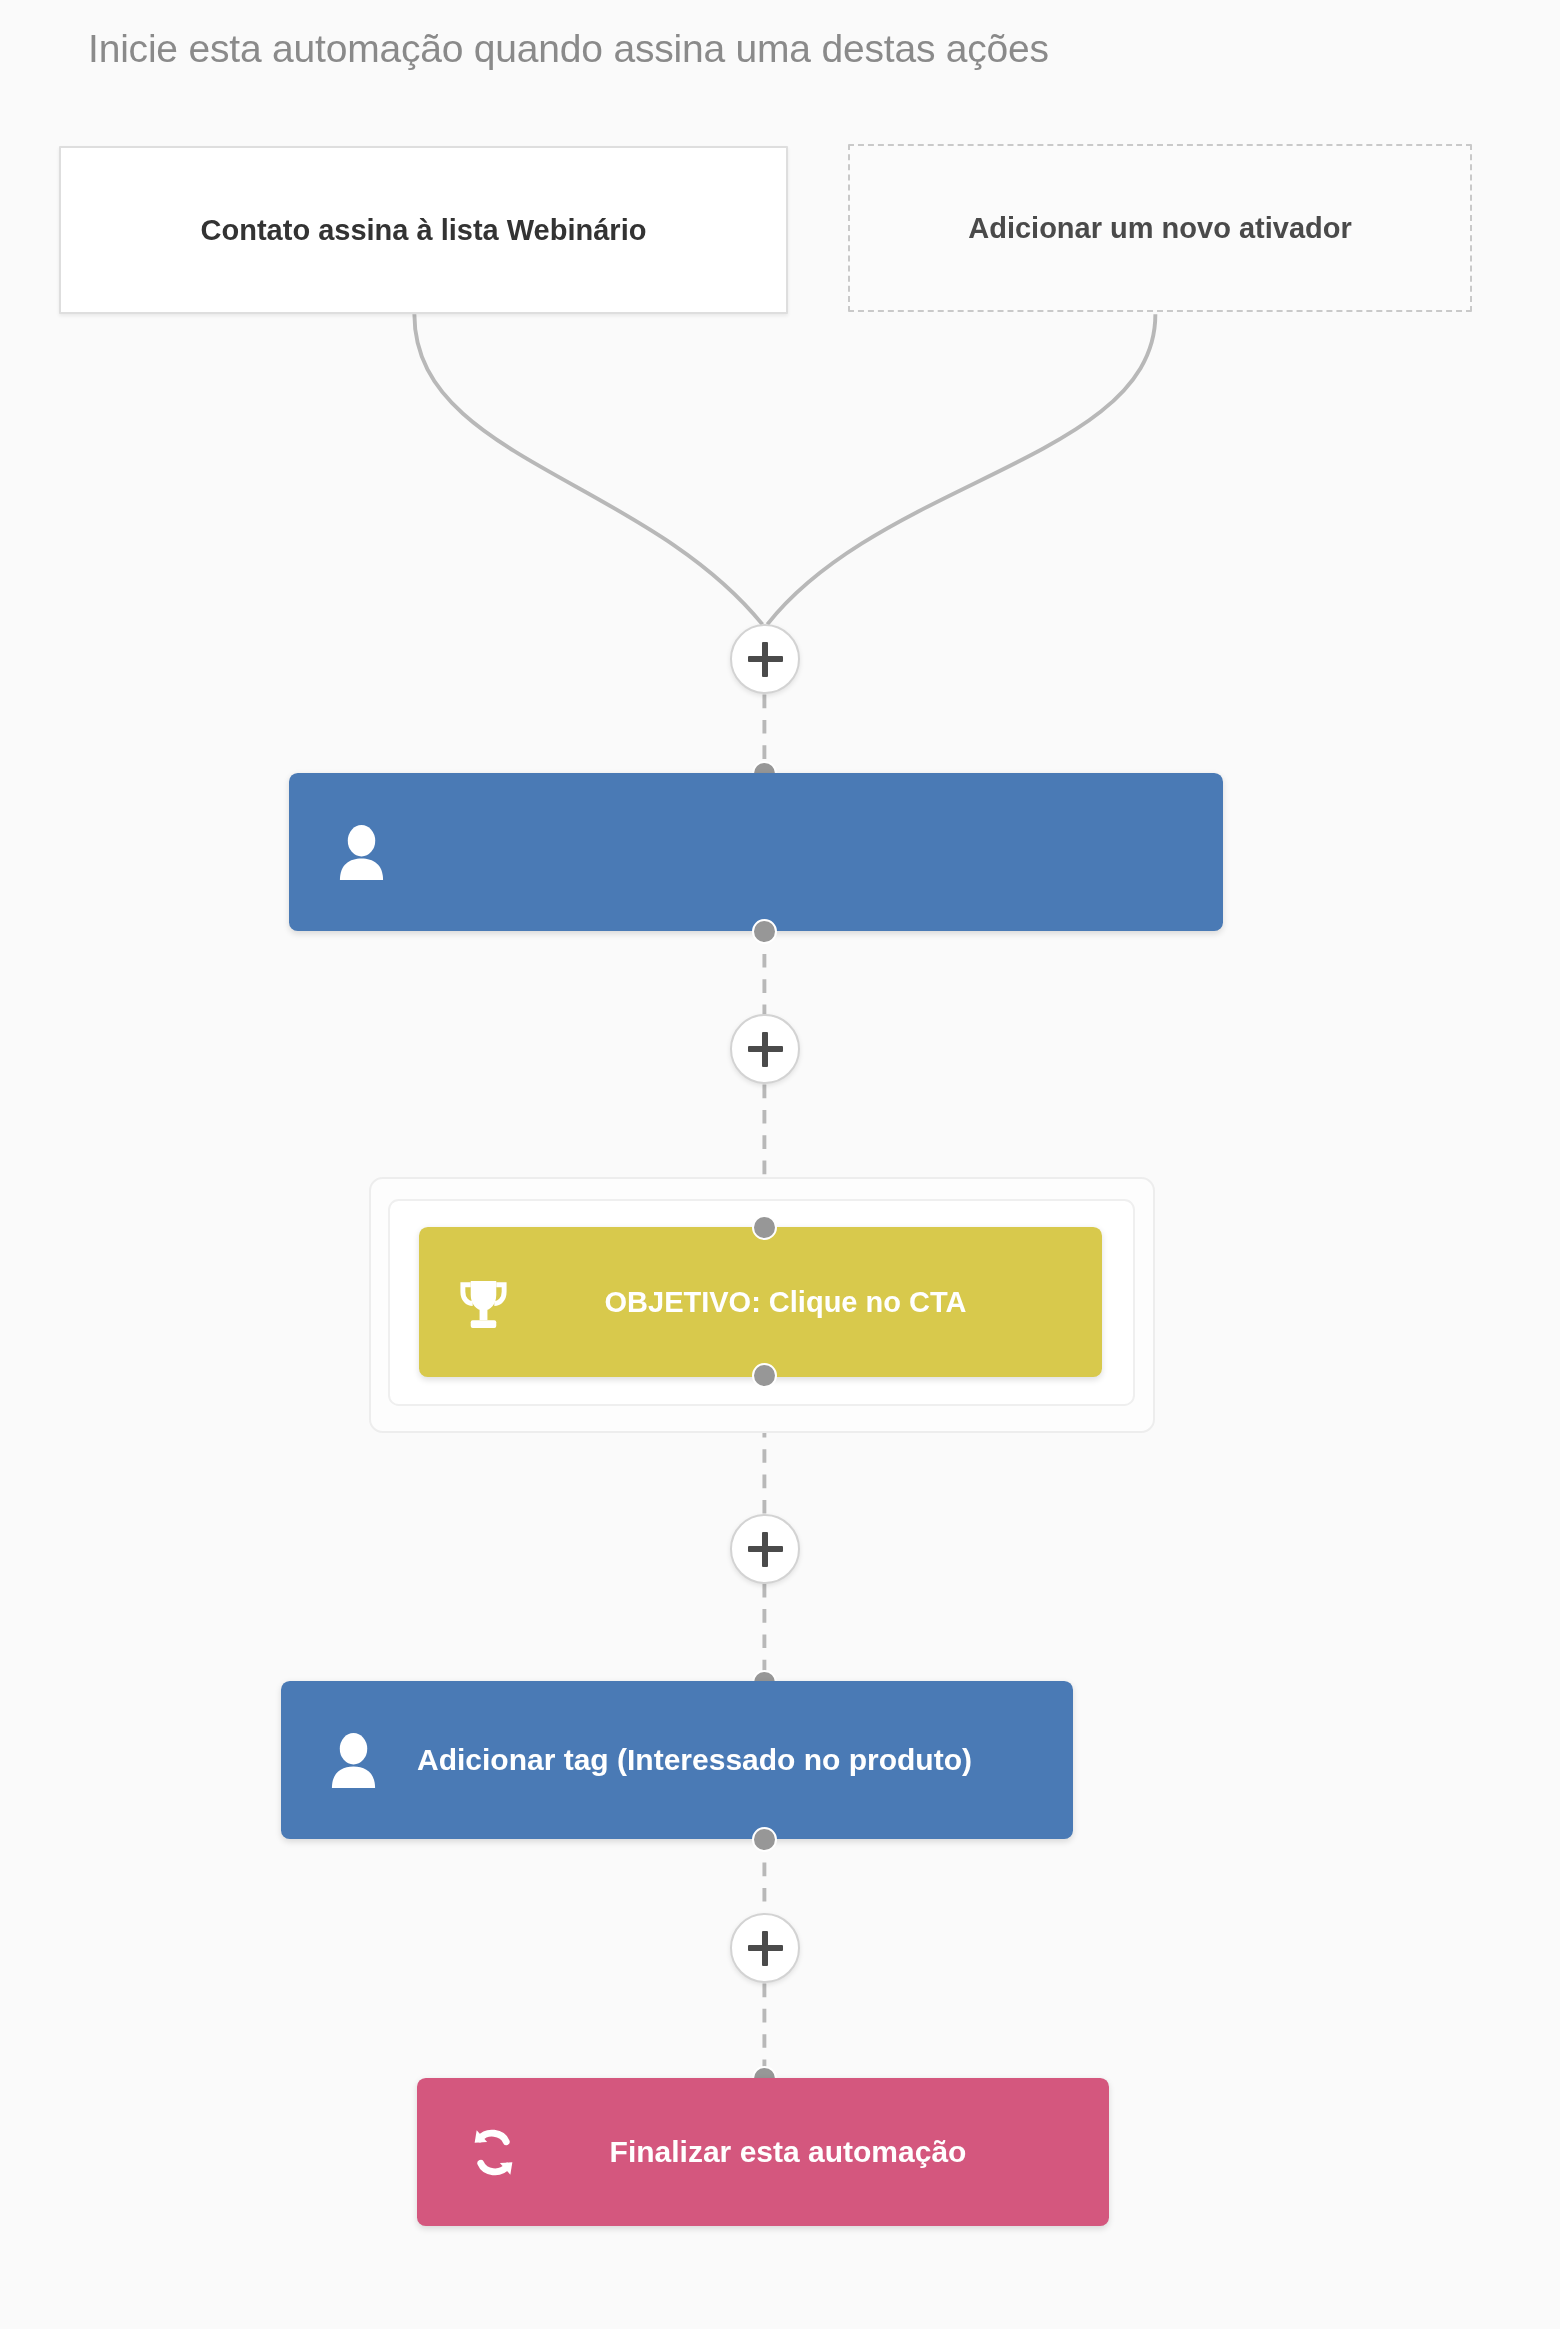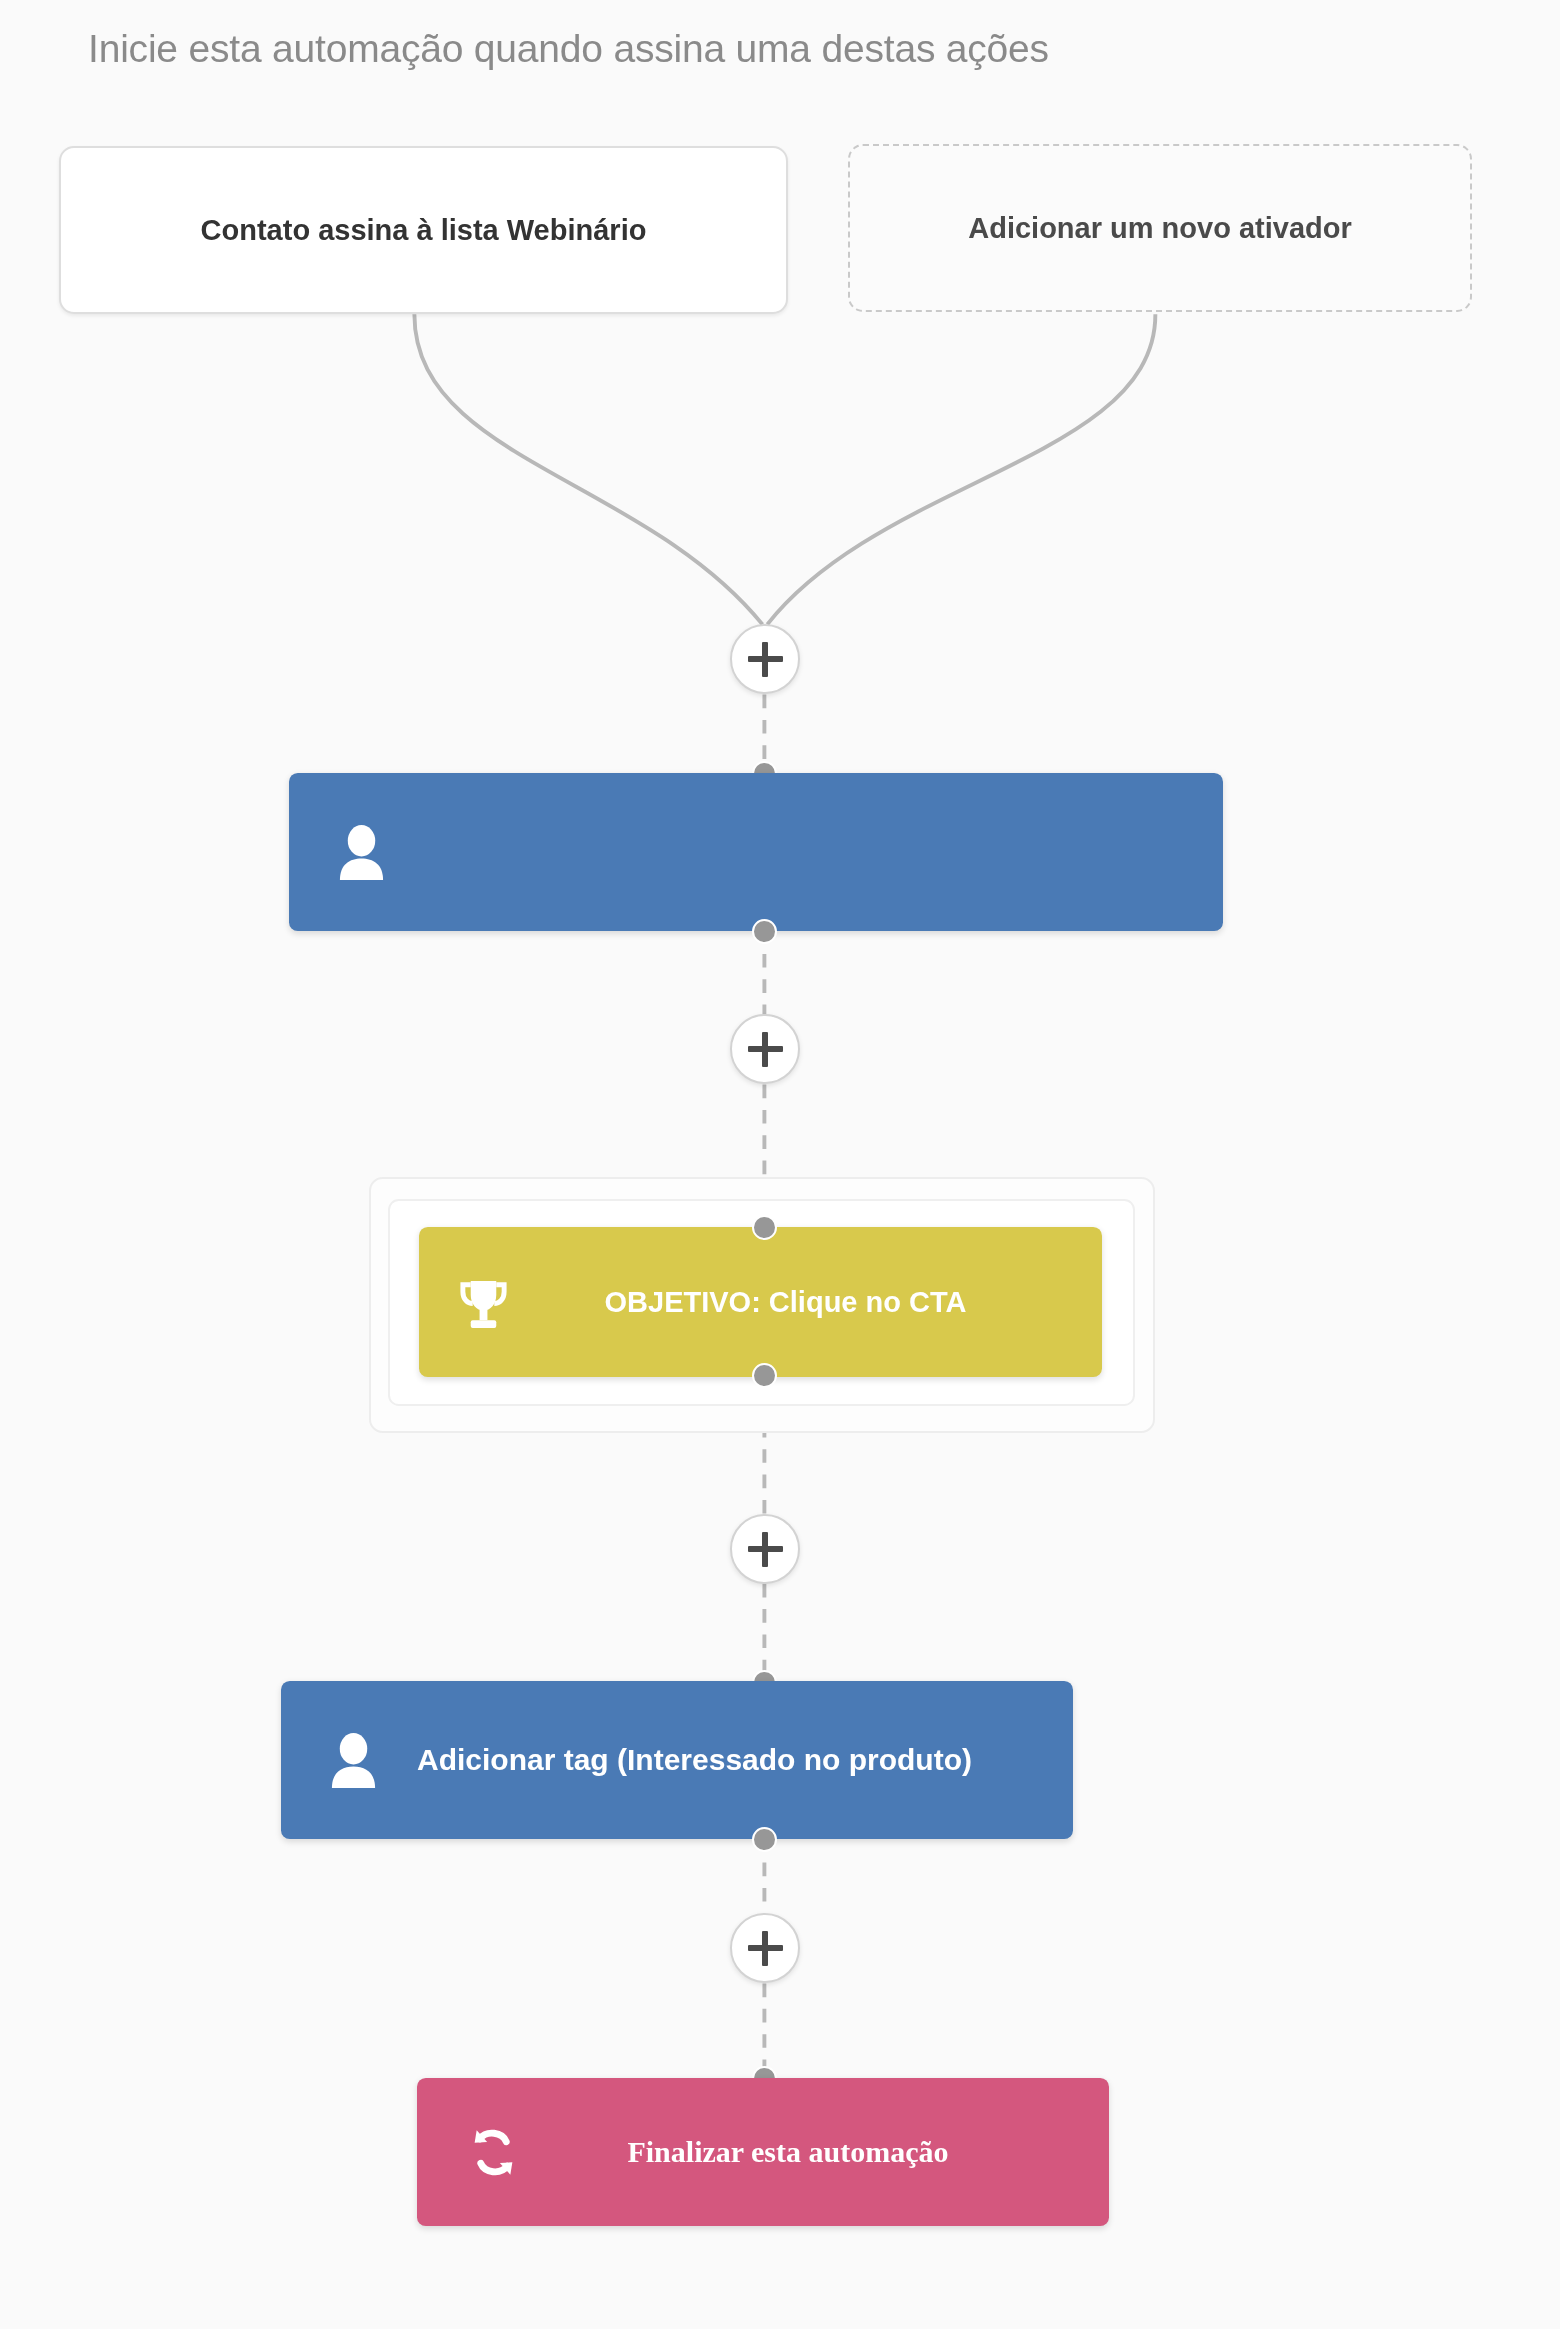--- a/index.html
+++ b/index.html
@@ -46,21 +46,21 @@
 
   
   .trigger-card {
     position: absolute;
     box-sizing: border-box;
     display: flex;
     align-items: center;
     justify-content: center;
     background: #ffffff;
     border: 2px solid #dedede;
-    border-radius: 15px;
+    border-radius: 1px;
     box-shadow: 0 2px 3.9px rgba(0,0,0,0.07);
     font-size: 29px;
     font-weight: 700;
     color: #333333;
     text-align: left;
     padding: 0 13.7px;
   }
   .trigger-card.existing {
     left: 59px;
     top: 146px;
@@ -159,21 +159,21 @@
   .node.goal        { background: #d8c94c; }
   .node.end         { background: #d4577e; }
 
   .node.node-tag-1 { left: 289px; top: 773px;  width: 934px; height: 158px; }
   .node.node-goal  { left: 419px; top: 1227px; width: 683px; height: 150px;
                      padding-left: 33px; }
   .node.node-goal .node-label { font-size: 29px; padding-right: 45px; font-weight: 700; }
   .node.node-tag-2 { left: 281px; top: 1681px; width: 792px; height: 158px; }
   .node.node-end   { left: 417px; top: 2078px; width: 692px; height: 148px;
                      padding-left: 45px; }
-  .node.node-end .node-label { padding-right: 57px; font-family: Liberation Serif, serif; }
+  .node.node-end .node-label { padding-right: 57px; }
 
   
   .goal-outer {
     position: absolute;
     left: 369px;
     top: 1177px;
     width: 786px;
     height: 256px;
     box-sizing: border-box;
     background: #fdfdfd;

